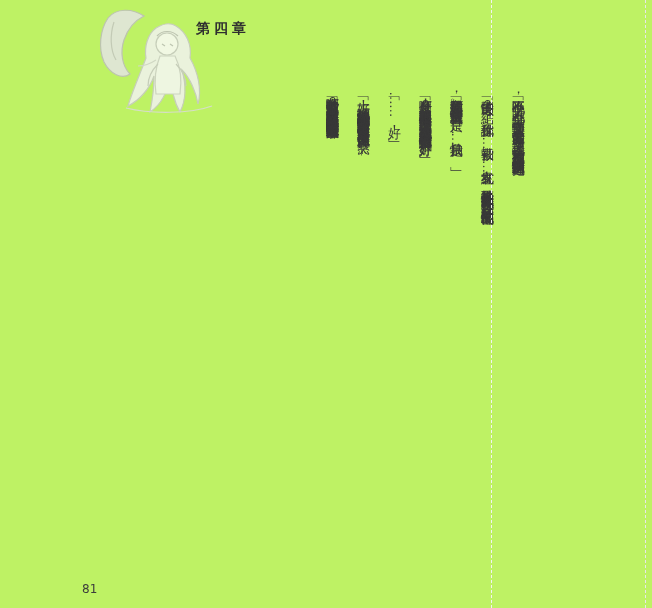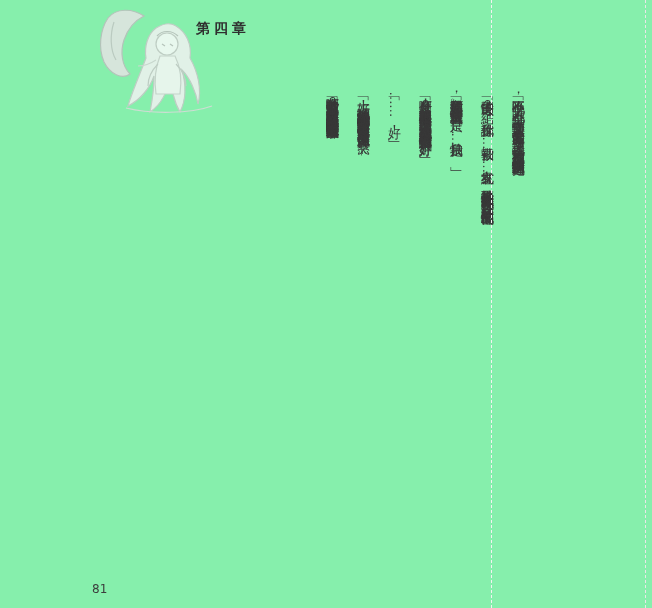--- a/index.html
+++ b/index.html
@@ -4,21 +4,21 @@
 <style>
   html, body {
     margin: 0;
     padding: 0;
     background: #ffffff;
   }
   .book-page {
     position: relative;
     width: 652px;
     height: 608px;
-    background: #86efac;
+    background: #bef264;
     overflow: hidden;
     font-family: "Liberation Serif", "DejaVu Serif", serif;
   }
   .chapter-title {
     position: absolute;
     left: 196px;
     top: 20px;
     margin: 0;
     font-size: 14px;
     font-weight: bold;
@@ -46,21 +46,21 @@
     color: #383838;
     text-align: start;
   }
   .body-text p {
     margin: 0;
     padding: 0;
     text-indent: 2em;
   }
   .page-number {
     position: absolute;
-    left: 92px;
+    left: 82px;
     top: 582px;
     font-size: 12px;
     color: #3c3c3c;
     font-family: "DejaVu Sans", sans-serif;
   }
   .edge-line-right {
     position: absolute;
     top: 0;
     bottom: 0;
     right: 6px;

